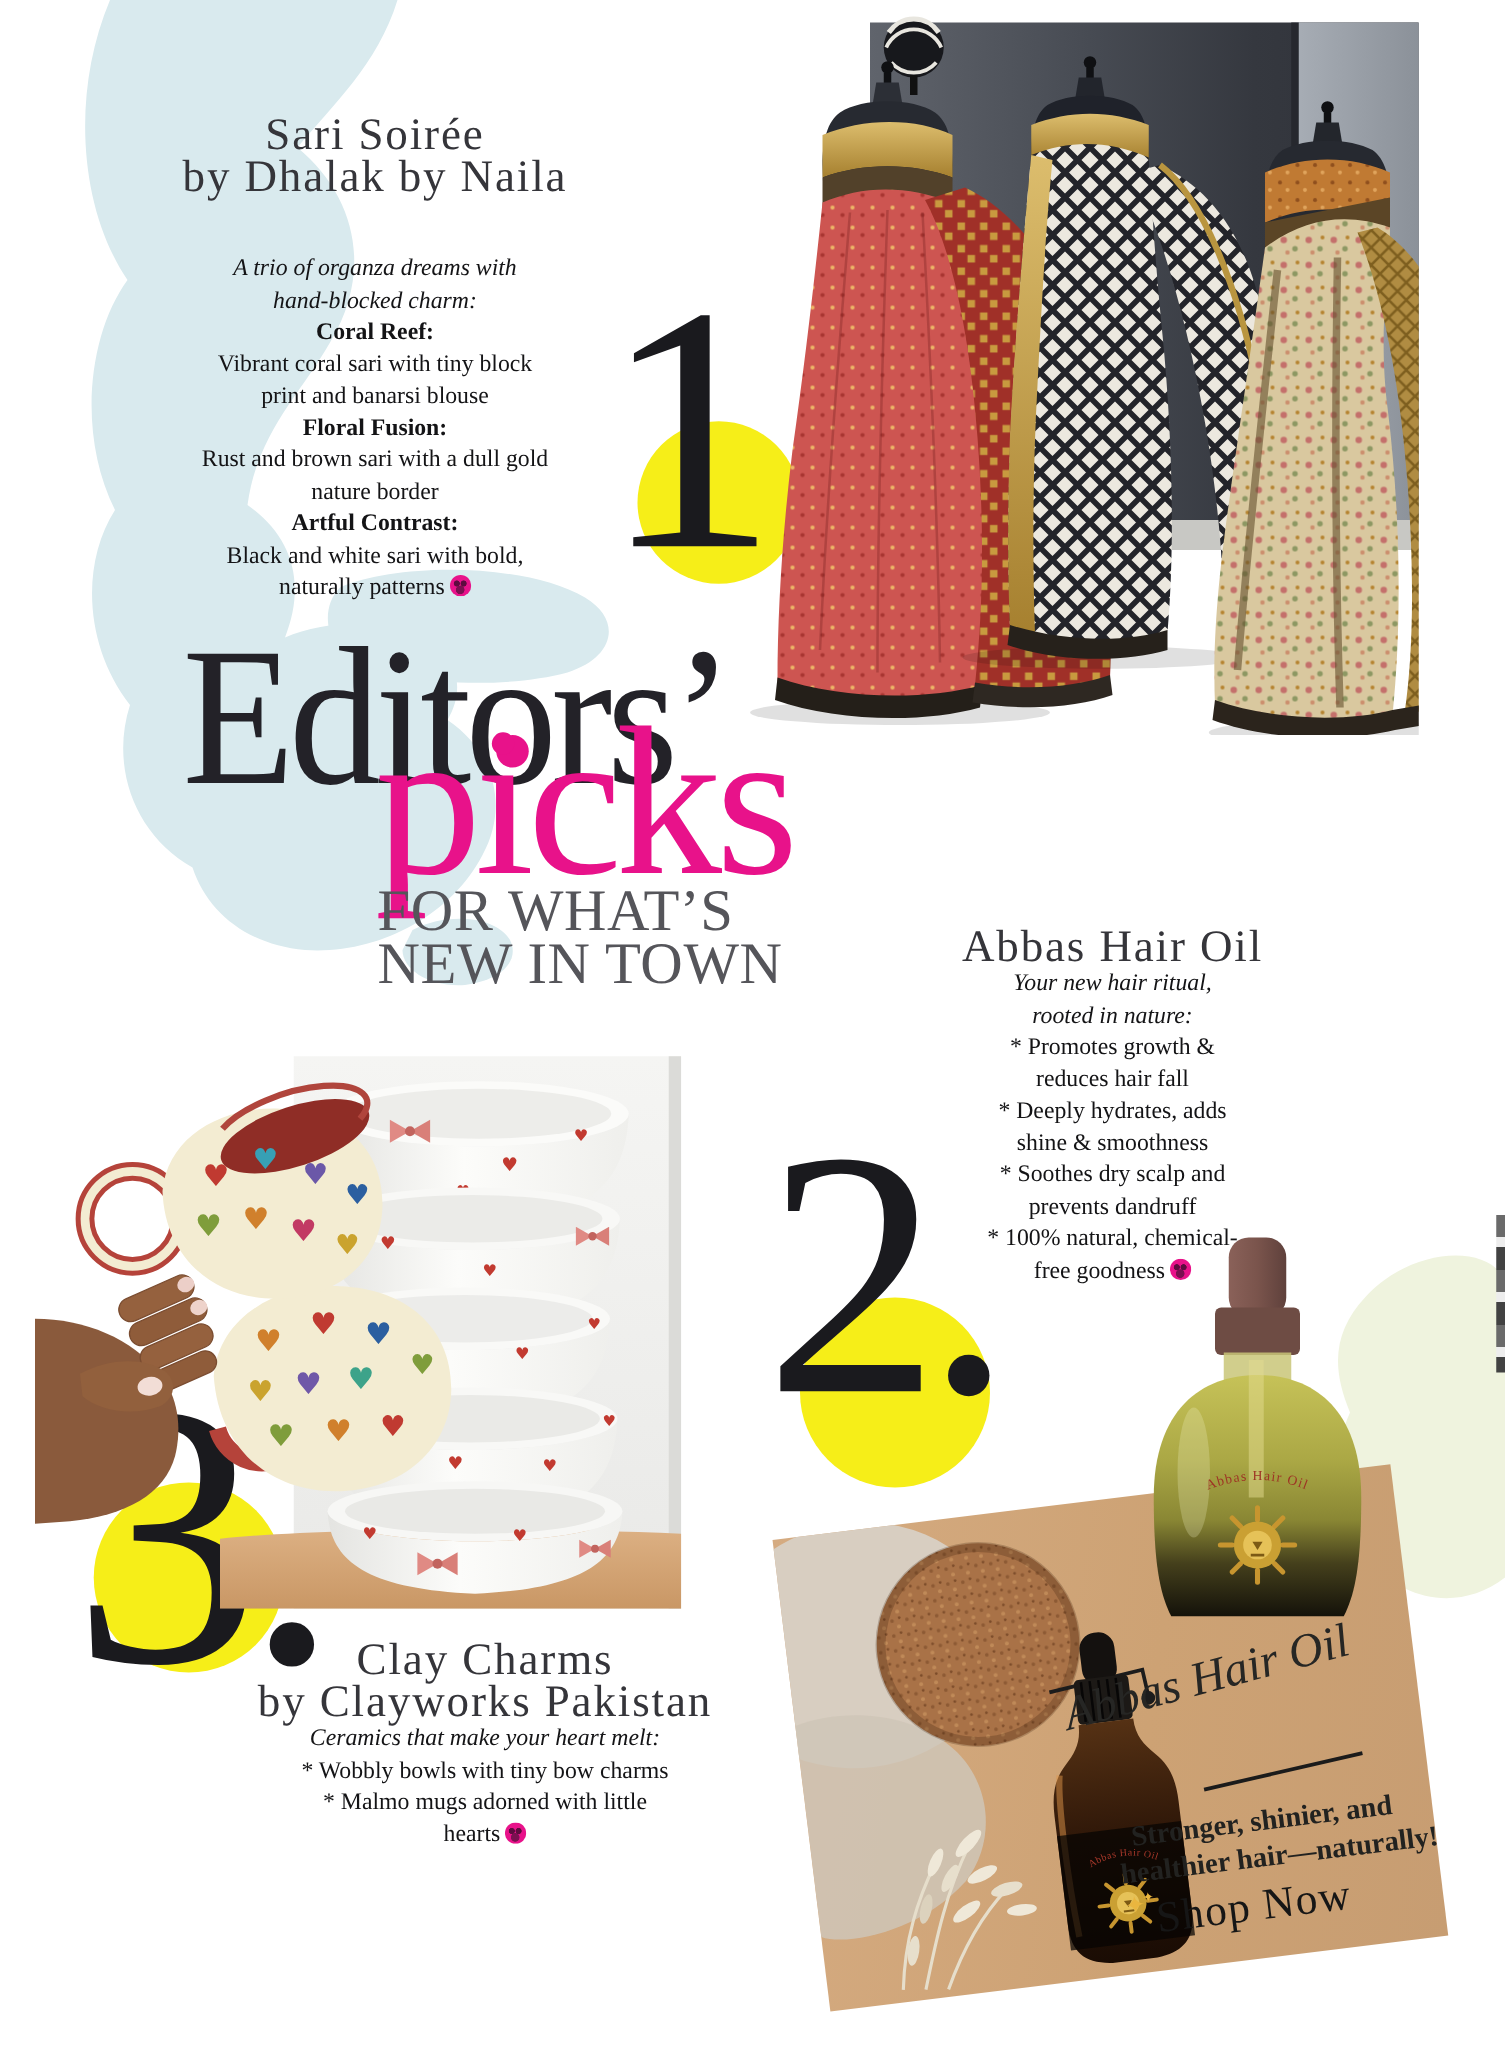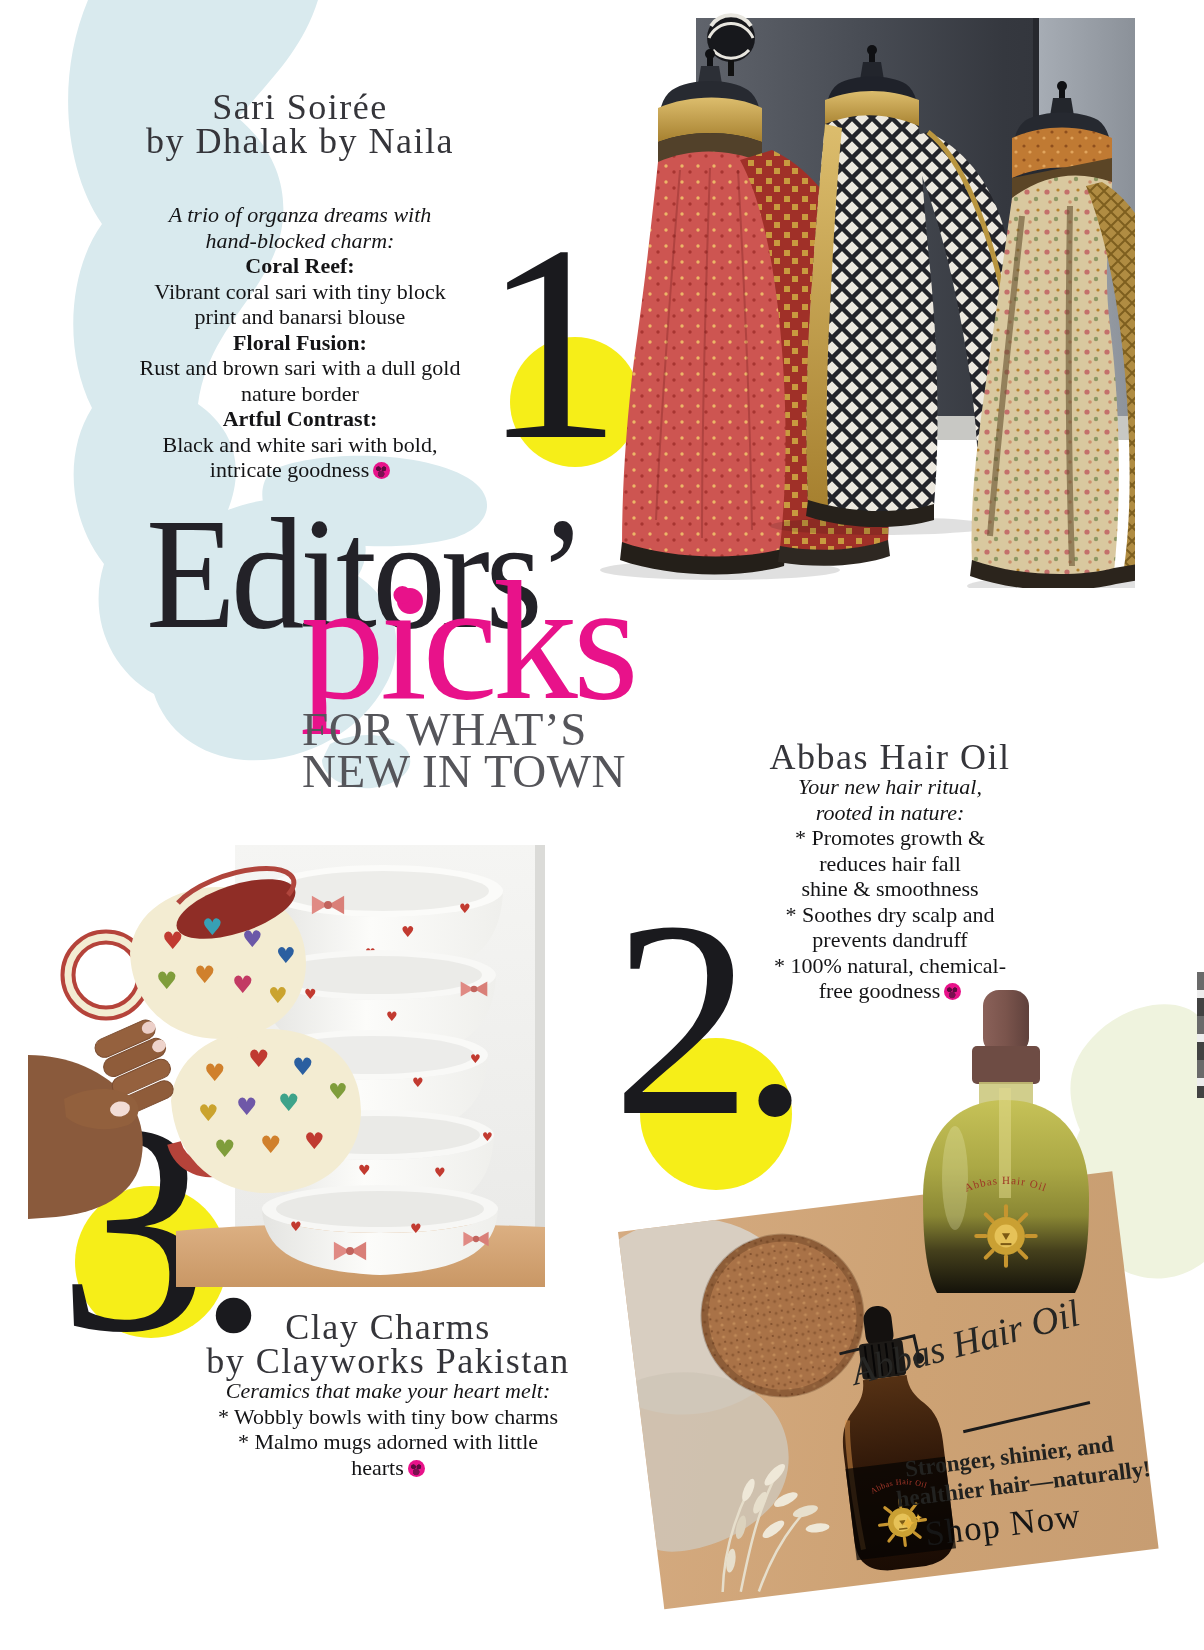--- a/index.html
+++ b/index.html
@@ -1,20 +1,20 @@
 <!DOCTYPE html>
 <html><head>
 <meta charset="utf-8">
 <style>
   html,body{margin:0;padding:0}
   body{width:1204px;height:1650px;position:relative;background:#ffffff;overflow:hidden;
        font-family:"Liberation Serif",serif;color:#17171a}
   .abs{position:absolute}
   .sec-head{font-size:36px;letter-spacing:1.5px;color:#35353a;text-align:center;line-height:34px}
-  .body-col{font-size:22px;line-height:25.5px;text-align:center;color:#141416}
+  .body-col{font-size:19px;line-height:25.5px;text-align:center;color:#141416}
   .body-col .i{font-style:italic}
   .body-col .b{font-weight:bold}
   .bignum{font-size:280px;line-height:1;color:#1a1a1e;letter-spacing:-12px;font-family:"Liberation Serif",serif}
   .ycircle{border-radius:50%;background:#F6EE18}
   .masthead-w1{font-size:158px;letter-spacing:-5px;color:#232228;transform:scaleX(.93);transform-origin:0 0;line-height:1}
   .masthead-w2{font-size:170px;letter-spacing:-5px;color:#E8128A;line-height:1}
   .masthead-sub{font-size:47px;letter-spacing:.5px;color:#55555a;line-height:42px;}
   .pink-emoji{display:inline-block;width:17px;height:17px;border-radius:50%;vertical-align:-2px;margin-left:4px;
     background:
       radial-gradient(circle at 32% 40%, #5e0b3f 2.2px, rgba(0,0,0,0) 2.7px),
@@ -415,31 +415,32 @@
     <div class="i">A trio of organza dreams with</div>
     <div class="i">hand-blocked charm:</div>
     <div class="b">Coral Reef:</div>
     <div>Vibrant coral sari with tiny block</div>
     <div>print and banarsi blouse</div>
     <div class="b">Floral Fusion:</div>
     <div>Rust and brown sari with a dull gold</div>
     <div>nature border</div>
     <div class="b">Artful Contrast:</div>
     <div>Black and white sari with bold,</div>
-    <div><span>intricate goodness</span><span class="pink-emoji"></span></div>
+    <div><span>naturally patterns</span><span class="pink-emoji"></span></div>
   </div>
 </div>
 
 <div class="abs" style="left:712px;top:740px;width:356px">
   <div class="sec-head">Abbas Hair Oil</div>
   <div class="body-col" style="">
     <div class="i">Your new hair ritual,</div>
     <div class="i">rooted in nature:</div>
     <div>* Promotes growth &amp;</div>
     <div>reduces hair fall</div>
+    <div>* Deeply hydrates, adds</div>
     <div>shine &amp; smoothness</div>
     <div>* Soothes dry scalp and</div>
     <div>prevents dandruff</div>
     <div>* 100% natural, chemical-</div>
     <div><span>free goodness</span><span class="pink-emoji"></span></div>
   </div>
 </div>
 
 <div class="abs" style="left:206px;top:1310px;width:364px">
   <div class="sec-head">

